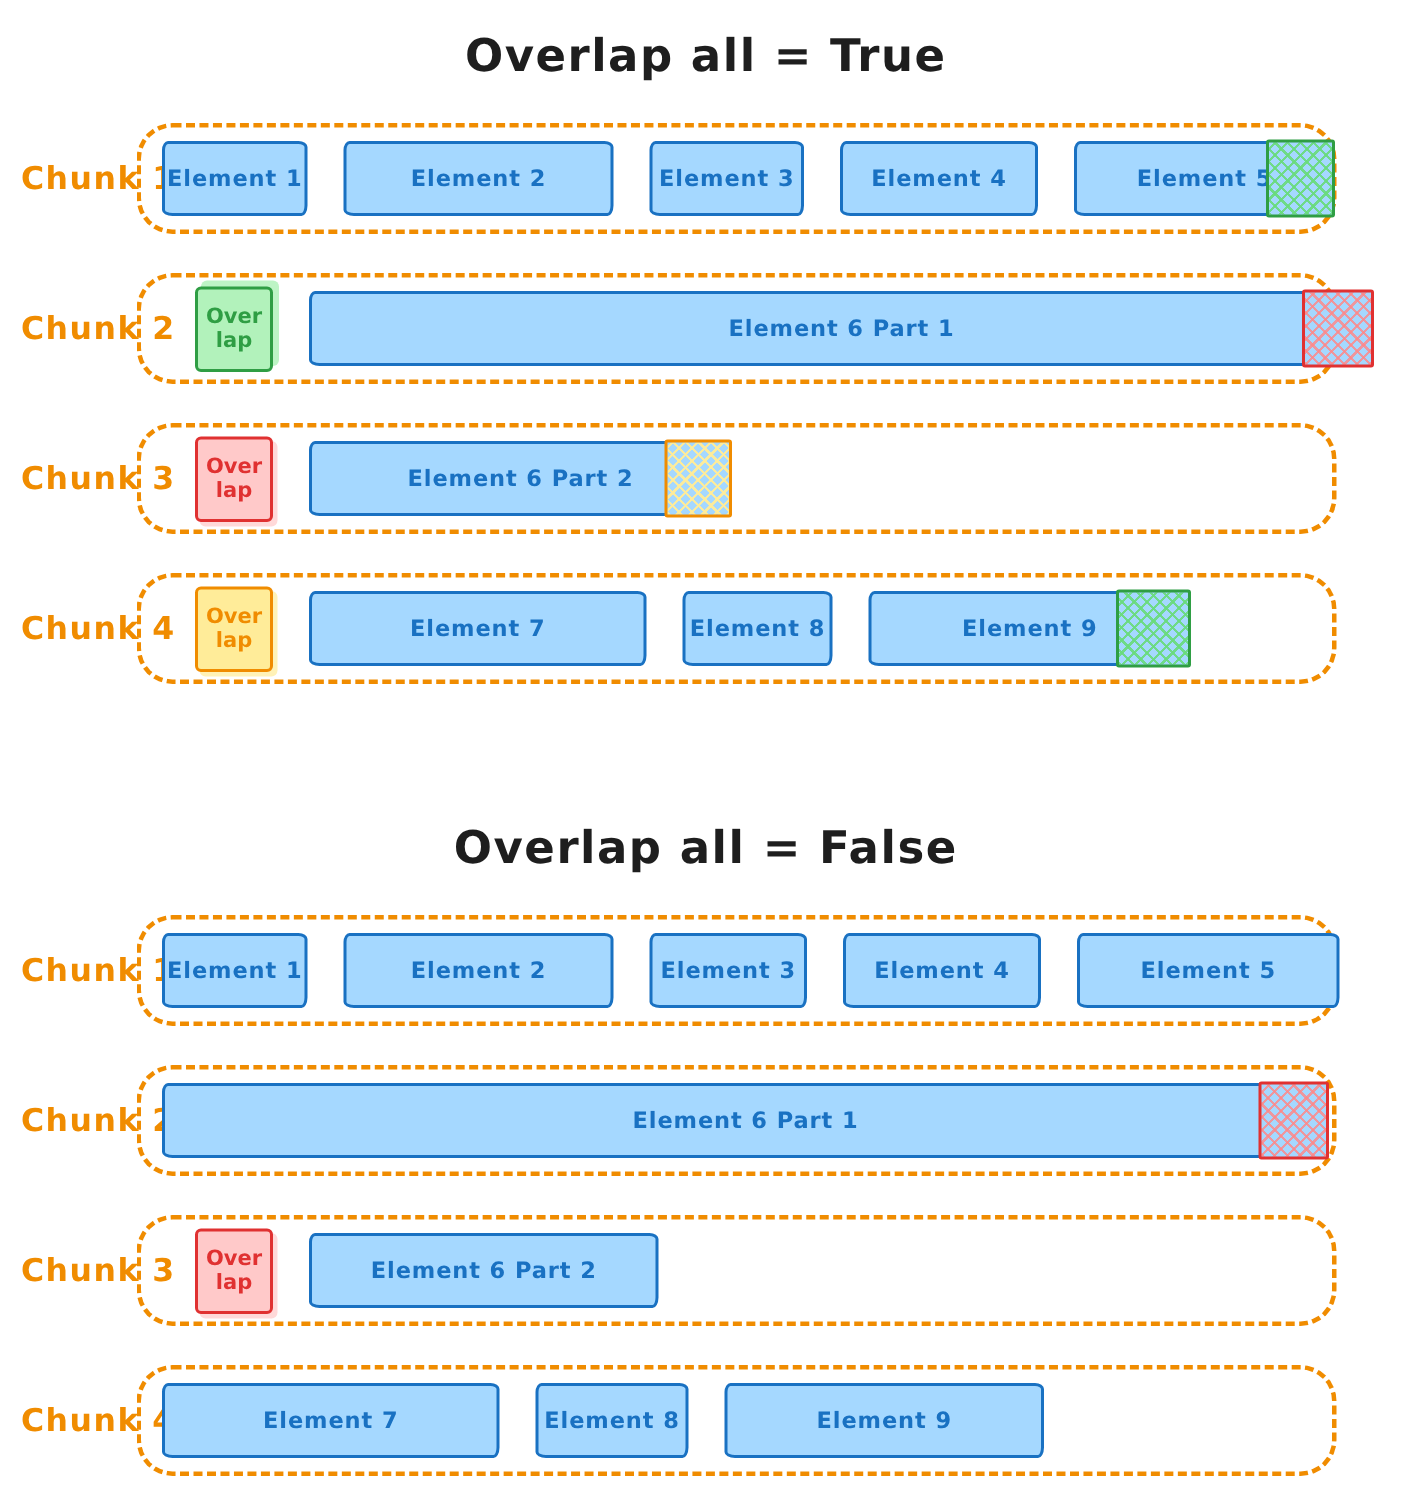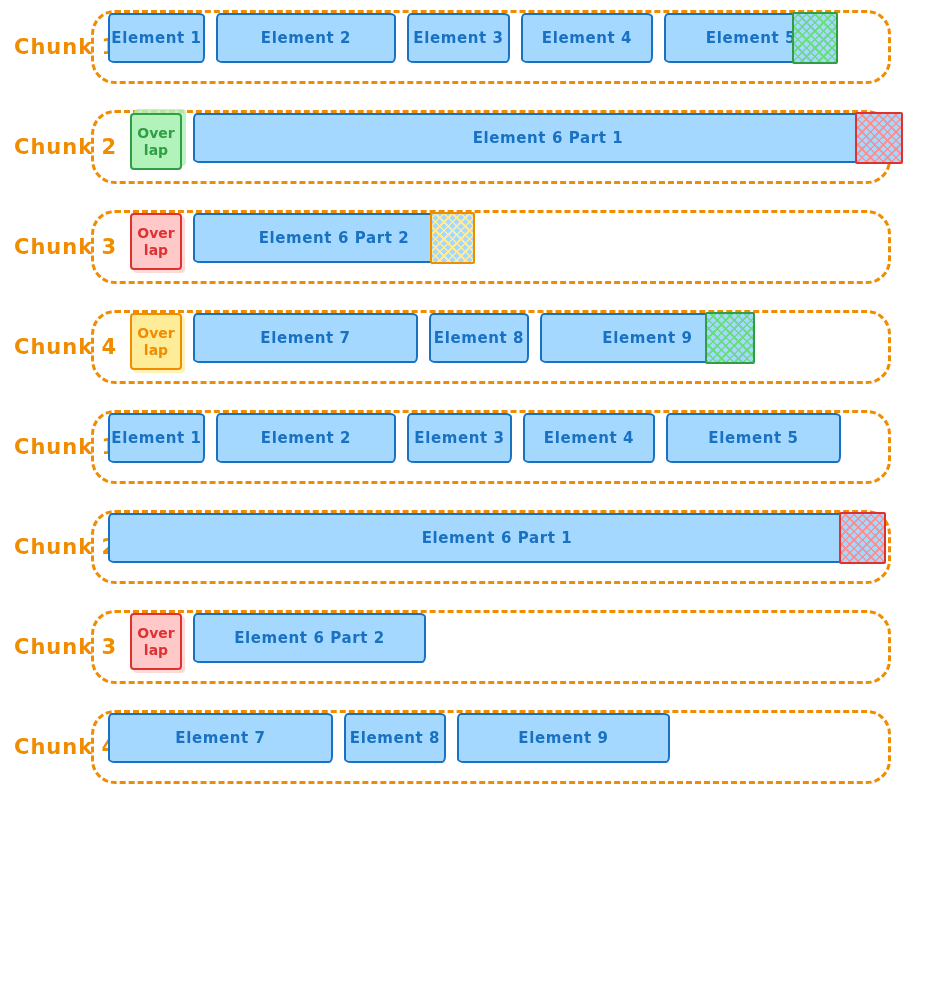--- a/index.html
+++ b/index.html
@@ -46,23 +46,23 @@
     color: var(--orange, #f08c00);
     white-space: nowrap;
   }
   .chunk-container {
     box-sizing: border-box;
     width: 800px;
     height: 74px;
     border: 3px dashed var(--orange, #f08c00);
     border-radius: 24px;
     display: flex;
-    align-items: flex-start;
+    align-items: center;
     padding: 0 0 0 14px;
-    column-gap: 11px;
+    column-gap: 24px;
   }
   .element-box {
     position: relative;
     box-sizing: border-box;
     height: 50px;
     flex: 0 0 auto;
     background: var(--blue_fill, #a5d8ff);
     border: 2px solid var(--blue_stroke, #1971c2);
     border-radius: 4px 6px 4px 7px / 6px 4px 7px 4px;
     display: flex;
@@ -137,20 +137,21 @@
     background-image:
       repeating-linear-gradient(45deg, rgba(255, 236, 153, 0.95) 0 1.5px, transparent 1.5px 6px),
       repeating-linear-gradient(-45deg, rgba(255, 236, 153, 0.95) 0 1.5px, transparent 1.5px 6px);
   }
 </style>
 </head>
 <body>
 
 <div id="page-root">
     <div class="section">
+      <div class="section-title">Overlap all = True</div>
       <div class="chunk-row">
         <div class="chunk-label">Chunk 1</div>
         <div class="chunk-container">
           <div class="element-box" style="width: 97px;">
             <span class="element-label">Element 1</span>
           </div>
           <div class="element-box" style="width: 180px;">
             <span class="element-label">Element 2</span>
           </div>
           <div class="element-box" style="width: 103px;">
@@ -196,20 +197,21 @@
             <span class="element-label">Element 8</span>
           </div>
           <div class="element-box" style="width: 215px;">
             <span class="element-label">Element 9</span>
             <div class="hatch hatch-green" style="width: 50px;"></div>
           </div>
         </div>
       </div>
     </div>
     <div class="section">
+      <div class="section-title">Overlap all = False</div>
       <div class="chunk-row">
         <div class="chunk-label">Chunk 1</div>
         <div class="chunk-container">
           <div class="element-box" style="width: 97px;">
             <span class="element-label">Element 1</span>
           </div>
           <div class="element-box" style="width: 180px;">
             <span class="element-label">Element 2</span>
           </div>
           <div class="element-box" style="width: 105px;">

